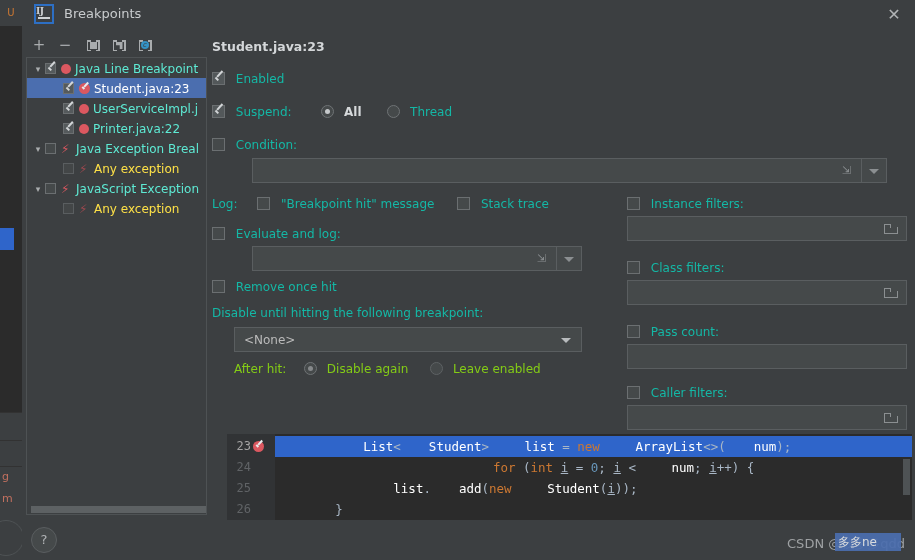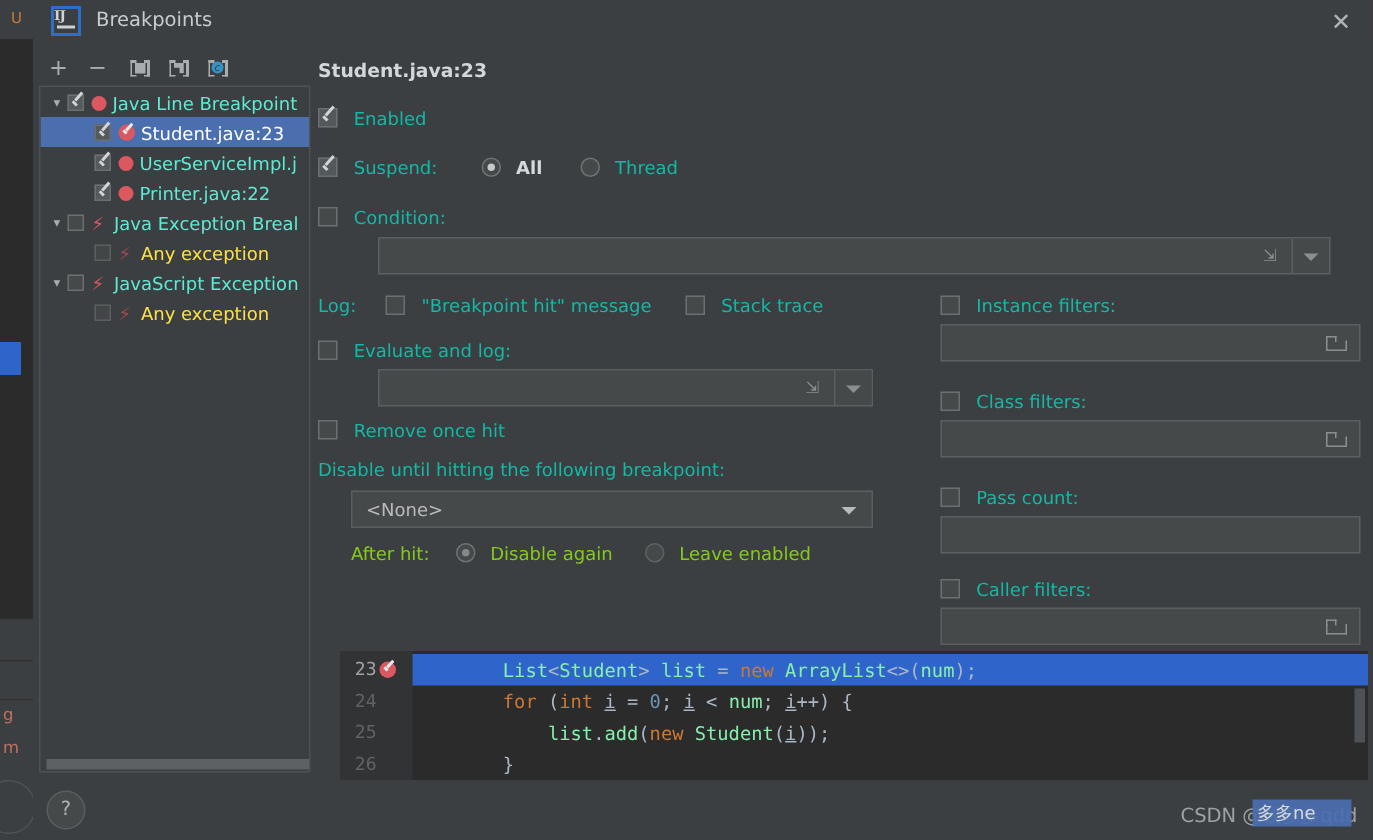--- a/index.html
+++ b/index.html
@@ -141,21 +141,21 @@
   .gnum.cur{color:#a4a3a3;}
   .gbrk{position:absolute;left:26px;top:5px;width:11px;height:11px;border-radius:50%;
         background:#db5860;}
   .gbrk:after{content:"";position:absolute;left:3px;top:4px;width:3px;height:1.5px;
         background:#e8eced;transform:rotate(45deg);}
   .gbrk:before{content:"";position:absolute;left:5px;top:2.5px;width:6px;height:1.5px;
         background:#e8eced;transform:rotate(-48deg);transform-origin:left;}
   .cline{position:absolute;left:48px;right:0;height:21px;line-height:21px;white-space:pre;
          padding-left:0;color:#a9b7c6;}
   .cline.hl{background:#2f65ca;}
-  .k{color:#cc7832;}.tt{color:#86efac;}.n{color:#6897bb;}
+  .k{color:#cc7832;}.tt{color:#ffffff;margin-left:28px;}.n{color:#6897bb;}
   .v{color:#a9b7c6;text-decoration:underline;}
   .vscroll{position:absolute;right:2px;top:25px;width:7px;height:36px;background:#4e5254;}
 
   
   .wm{position:absolute;right:10px;bottom:7px;font-size:13px;color:#9ea1a3;
       font-family:"DejaVu Sans","Liberation Sans",sans-serif;white-space:nowrap;}
   .wm-chip{position:absolute;right:14px;bottom:9px;width:66px;height:18px;background:#4b6eaf;opacity:.92;}
   .wm-chip span{position:absolute;left:3px;top:1px;font-size:12px;color:#e3e6e8;}
 </style>
 </head>
@@ -354,21 +354,21 @@
       <div class="gutter"></div>
       <div id="code-lines">
           <div class="gline" style="top: 2px;">
             <span class="gnum cur">23</span>
             <span class="gbrk"></span>
           </div>
           <div class="cline hl" style="top: 2px;">        <span class="tt">List</span>&lt;<span class="tt">Student</span>&gt; <span class="tt">list</span> = <span class="k">new</span> <span class="tt">ArrayList</span>&lt;&gt;(<span class="tt">num</span>);</div>
           <div class="gline" style="top: 23px;">
             <span class="gnum">24</span>
           </div>
-          <div class="cline" style="top: 23px;">        <span class="k">for</span> (<span class="k">int</span> <span class="v">i</span> = <span class="n">0</span>; <span class="v">i</span> &lt; <span class="tt">num</span>; <span class="v">i</span>++) {</div>
+          <div class="cline" style="top: 23px; text-align: center;">        <span class="k">for</span> (<span class="k">int</span> <span class="v">i</span> = <span class="n">0</span>; <span class="v">i</span> &lt; <span class="tt">num</span>; <span class="v">i</span>++) {</div>
           <div class="gline" style="top: 44px;">
             <span class="gnum">25</span>
           </div>
           <div class="cline" style="top: 44px;">            <span class="tt">list</span>.<span class="tt">add</span>(<span class="k">new</span> <span class="tt">Student</span>(<span class="v">i</span>));</div>
           <div class="gline" style="top: 65px;">
             <span class="gnum">26</span>
           </div>
           <div class="cline" style="top: 65px;">        }</div>
         </div>
       <div class="vscroll"></div>

